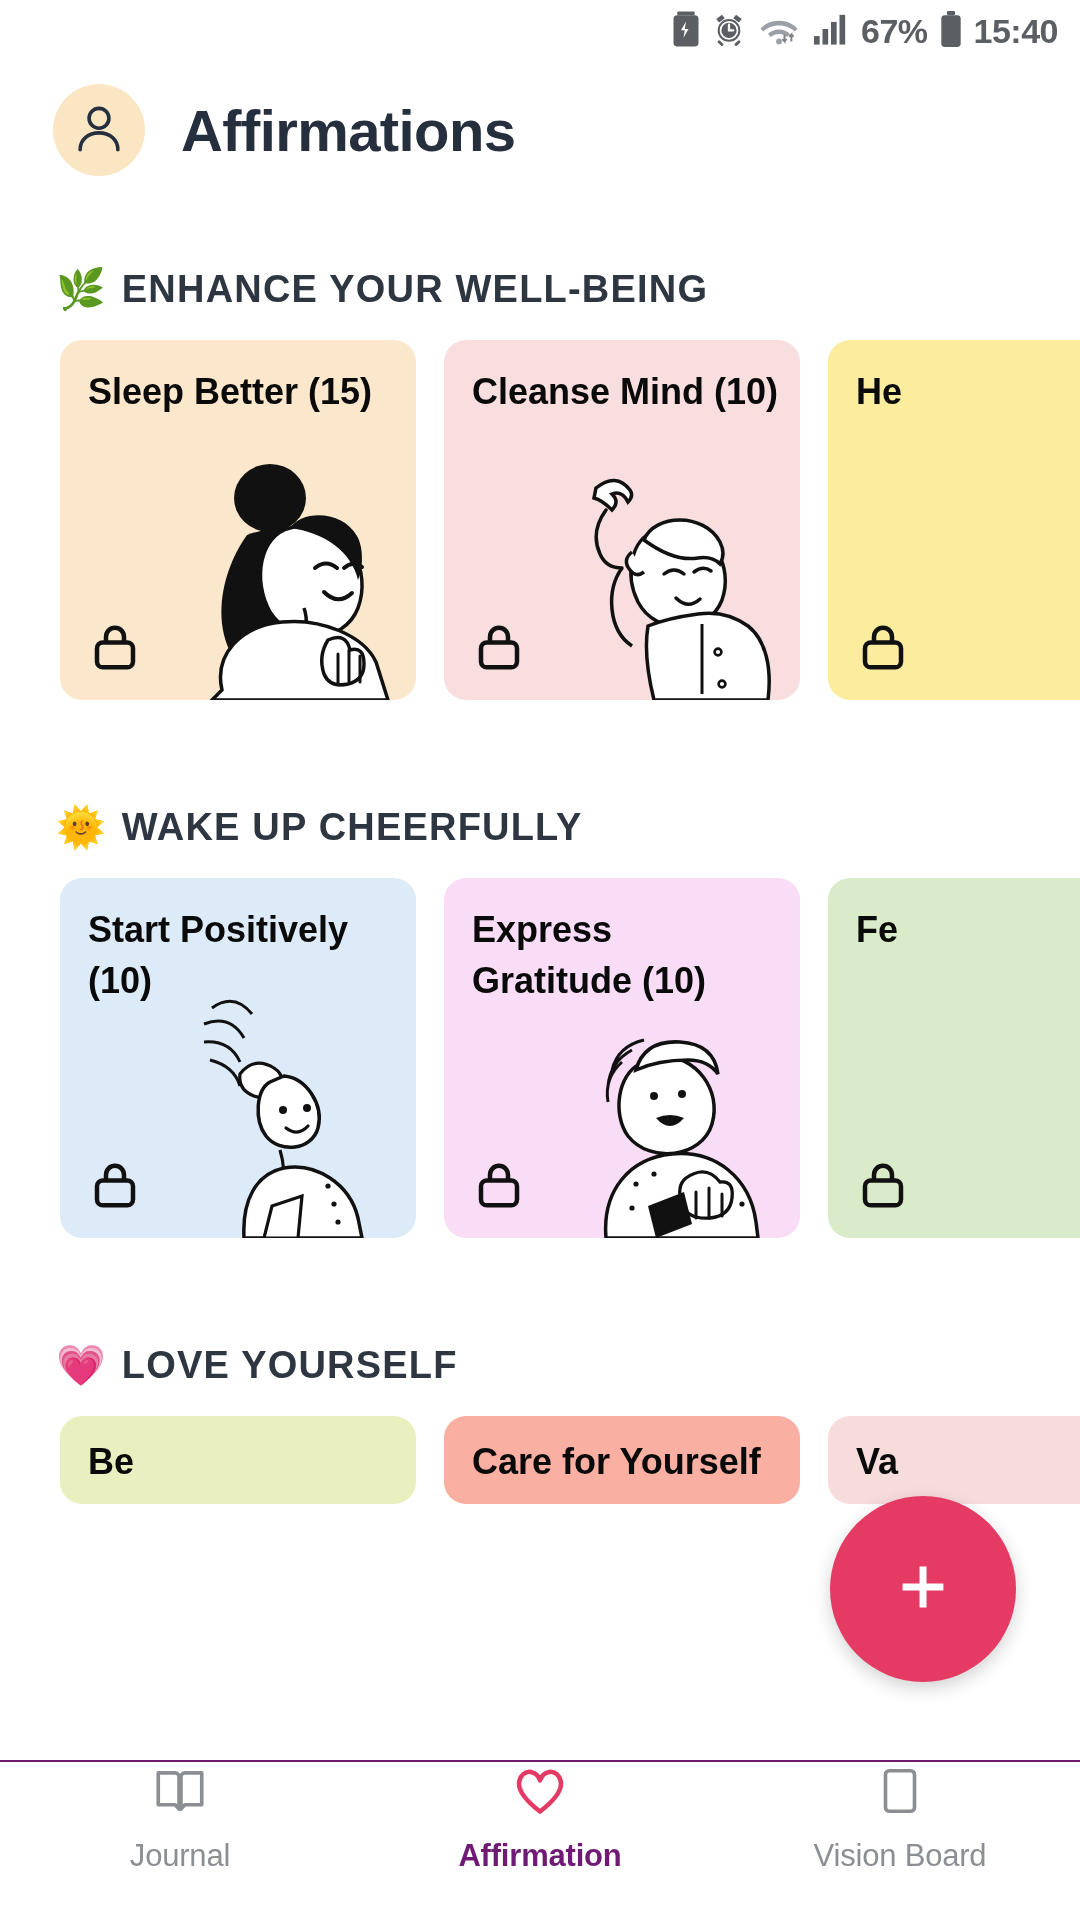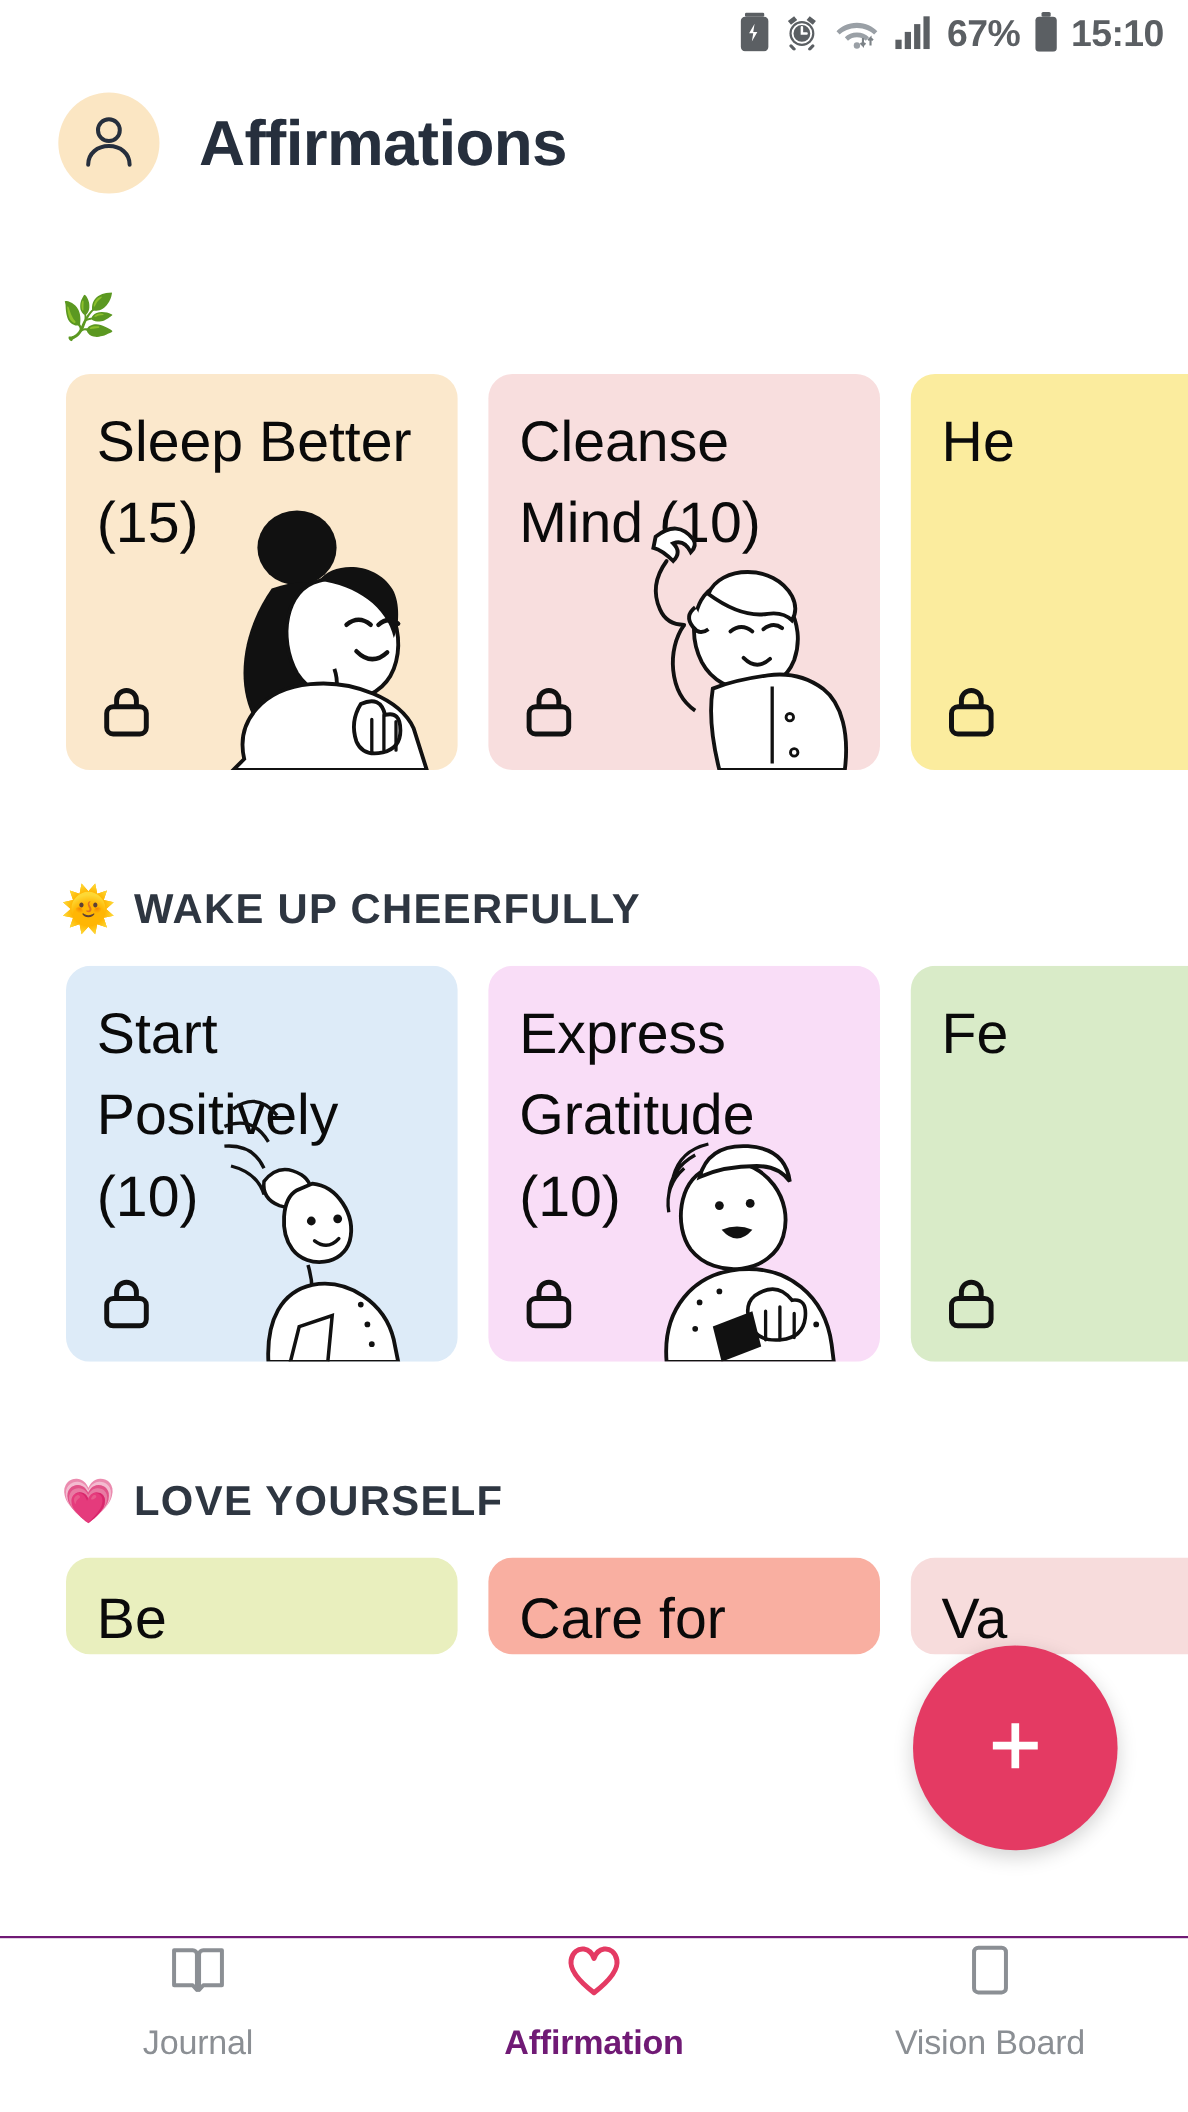--- a/index.html
+++ b/index.html
@@ -64,22 +64,22 @@
   }
   .card{
     flex:0 0 auto;
     width:356px; height:360px;
     border-radius:22px;
     position:relative;
     overflow:hidden;
   }
   .card-title{
     position:absolute; top:26px; left:28px; right:18px;
-    font-size:52px; line-height:1.42;
-    color:#0a0a0a; font-weight:400;
+    font-size:36px; line-height:1.42;
+    color:#0a0a0a; font-weight:700;
   }
   .lock{
     position:absolute; left:28px; bottom:26px;
     width:54px; height:54px;
   }
   .card-art{
     position:absolute; right:-6px; bottom:0;
     width:270px; height:260px;
     pointer-events:none;
   }
@@ -152,40 +152,41 @@
       <rect x="19" y="2" width="4" height="21" fill="#5b5f63"></rect>
     </svg>
   </span>
   <span class="sb-text">67%</span>
   <span class="sb-icon">
     <svg width="24" height="36" viewBox="0 0 16 26">
       <rect x="5" y="0" width="6" height="3" rx="1" fill="#5b5f63"></rect>
       <rect x="1" y="3" width="14" height="23" rx="2.5" fill="#5b5f63"></rect>
     </svg>
   </span>
-  <span class="sb-text">15:10</span>
+  <span class="sb-text">15:40</span>
 </div>
 
 <div class="appbar">
   <div class="avatar">
     <span>
       <svg width="58" height="58" viewBox="0 0 24 24">
         <circle cx="12" cy="8" r="4.1" fill="none" stroke="#262f3d" stroke-width="1.5"></circle>
         <path d="M4.2 21 c0-4.3 3.5-7 7.8-7 s7.8 2.7 7.8 7" fill="none" stroke="#262f3d" stroke-width="1.5" stroke-linecap="round"></path>
       </svg>
     </span>
   </div>
   <div class="page-title">Affirmations</div>
 </div>
 
 <div class="content">
 
   <div class="section" style="margin-top:66px;">
     <div class="section-header">
       <span class="section-emoji">🌿</span>
+      <span class="section-title">ENHANCE YOUR WELL-BEING</span>
     </div>
     <div class="card-row" style="margin-top:24px;">
 
       <div class="card" style="background:#FBE8CC;">
         <div class="card-title">Sleep Better (15)</div>
         <svg class="card-art" viewBox="0 0 270 260">
           <ellipse cx="118" cy="58" rx="36" ry="34" fill="#111"></ellipse>
           <path d="M95 95 C70 130 60 180 80 215 C100 246 150 252 180 240 L190 120 C175 95 135 80 95 95z" fill="#111"></path>
           <path d="M138 88 C108 95 100 140 118 172 C140 206 192 204 206 168 C220 130 196 88 160 82 z" fill="#fff" stroke="#111" stroke-width="3.5"></path>
           <path d="M138 88 C150 70 190 70 205 96 C212 108 211 130 206 140 C200 112 172 92 138 88z" fill="#111"></path>

